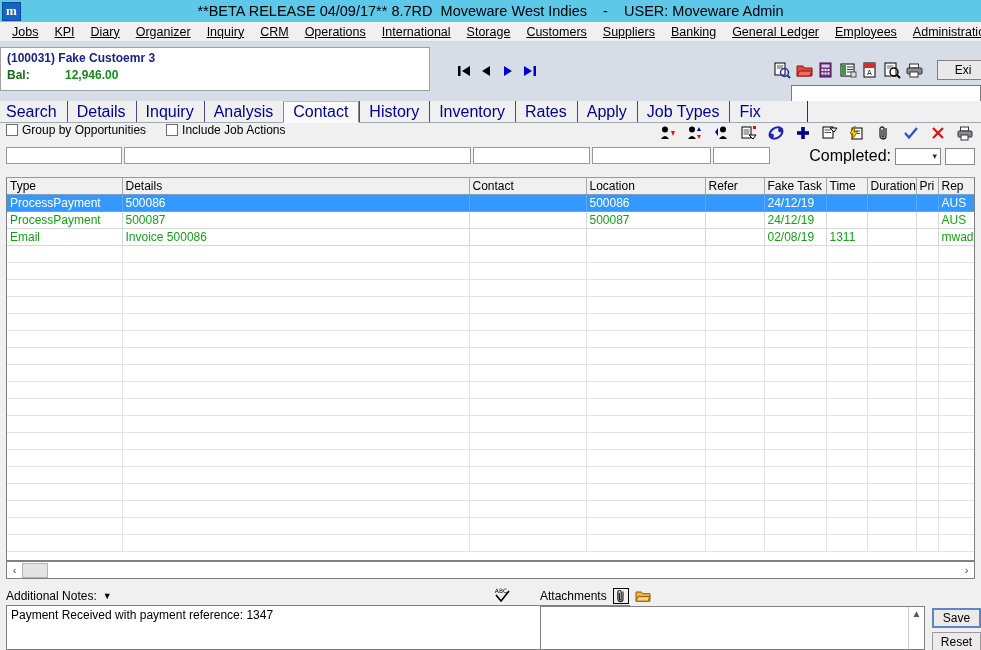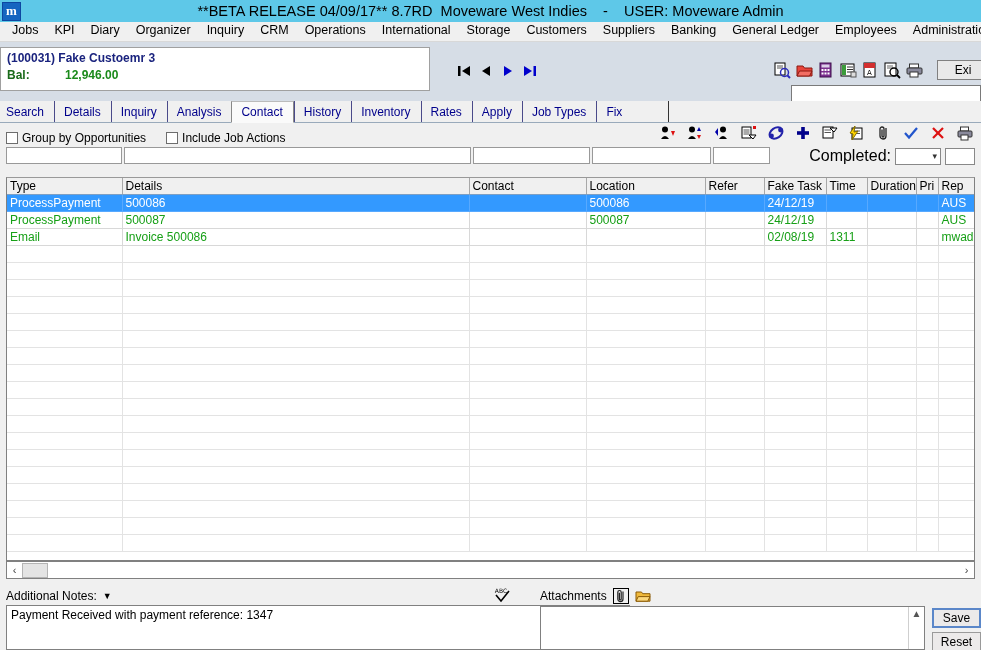--- a/index.html
+++ b/index.html
@@ -29,23 +29,24 @@
   }
   .title-text {
     position: absolute; left: 0; right: 0;
     text-align: center; font-size: 14.5px; color: #000;
     white-space: pre;
   }
 
   
   .menubar {
     height: 19px; background: #f0f0f0;
-    display: flex; align-items: flex-start;
+    display: flex; align-items: center;
     padding-left: 4px;
     border-bottom: 1px solid #d8d8d8;
+    text-decoration: underline;
   }
   .menu-item {
     padding: 1px 8px; font-size: 12.5px; color: #000;
     cursor: default; white-space: nowrap;
   }
 
   
   .header-band {
     height: 59px; background: #d6dde6;
     position: relative;
@@ -94,42 +95,42 @@
   
   .tabbar {
     height: 21px; background: #f0f0f0;
     display: flex; align-items: stretch;
     border-bottom: 1px solid #9ab;
     position: relative;
   }
   .tab {
     display: flex; align-items: center;
     padding: 0 10px 0 9px;
-    font-size: 12px; color: #00008b;
+    font-size: 16px; color: #00008b;
     border-left: 1px solid #4a4a8a;
     background: #f0f0f0; cursor: pointer;
     white-space: nowrap; box-sizing: border-box;
   }
   .tab:first-child { border-left: none; padding-left: 6px; }
   .tab.active {
     background: #fafafa;
     border-left: 1px solid #888;
     border-right: 1px solid #888;
     border-top: 1px solid #bbb;
     border-bottom: 1px solid #fafafa;
     margin-bottom: -1px;
   }
   .tab-end {
     flex: 1; border-left: 1px solid #333; margin-left: 36px;
   }
 
   
   .optrow {
     height: 22px; background: #f0f0f0;
-    display: flex; align-items: flex-end;
+    display: flex; align-items: flex-start;
     position: relative; padding-left: 6px;
   }
   .chk-wrap { display: flex; align-items: center; margin-right: 20px; cursor: pointer; }
   .chk {
     width: 12px; height: 12px; background: #fff;
     border: 1px solid #6d6d6d; margin-right: 4px; box-sizing: border-box;
   }
   .chk-label { font-size: 12px; }
   .act-icons {
     position: absolute; right: 8px; top: 2px;

